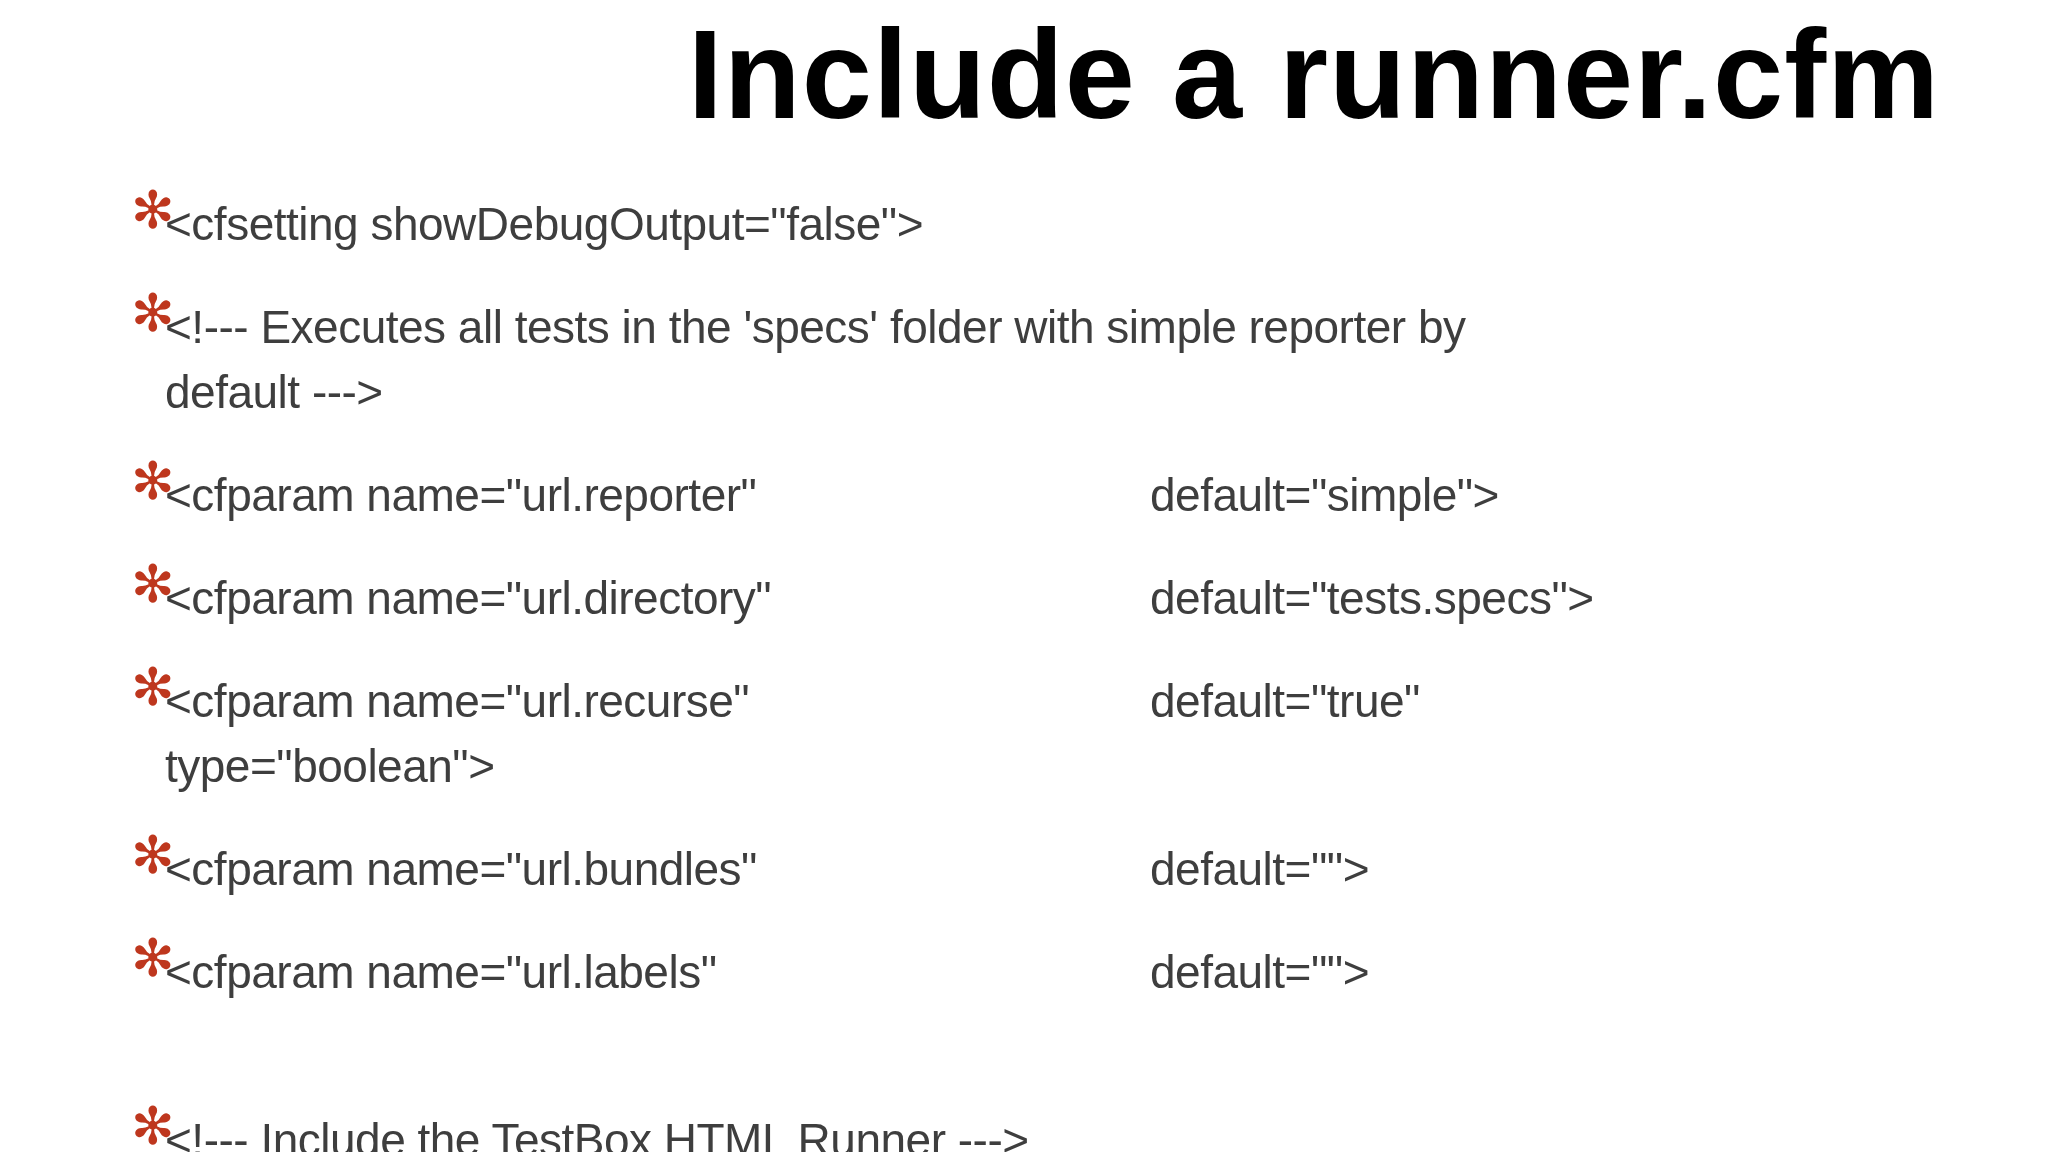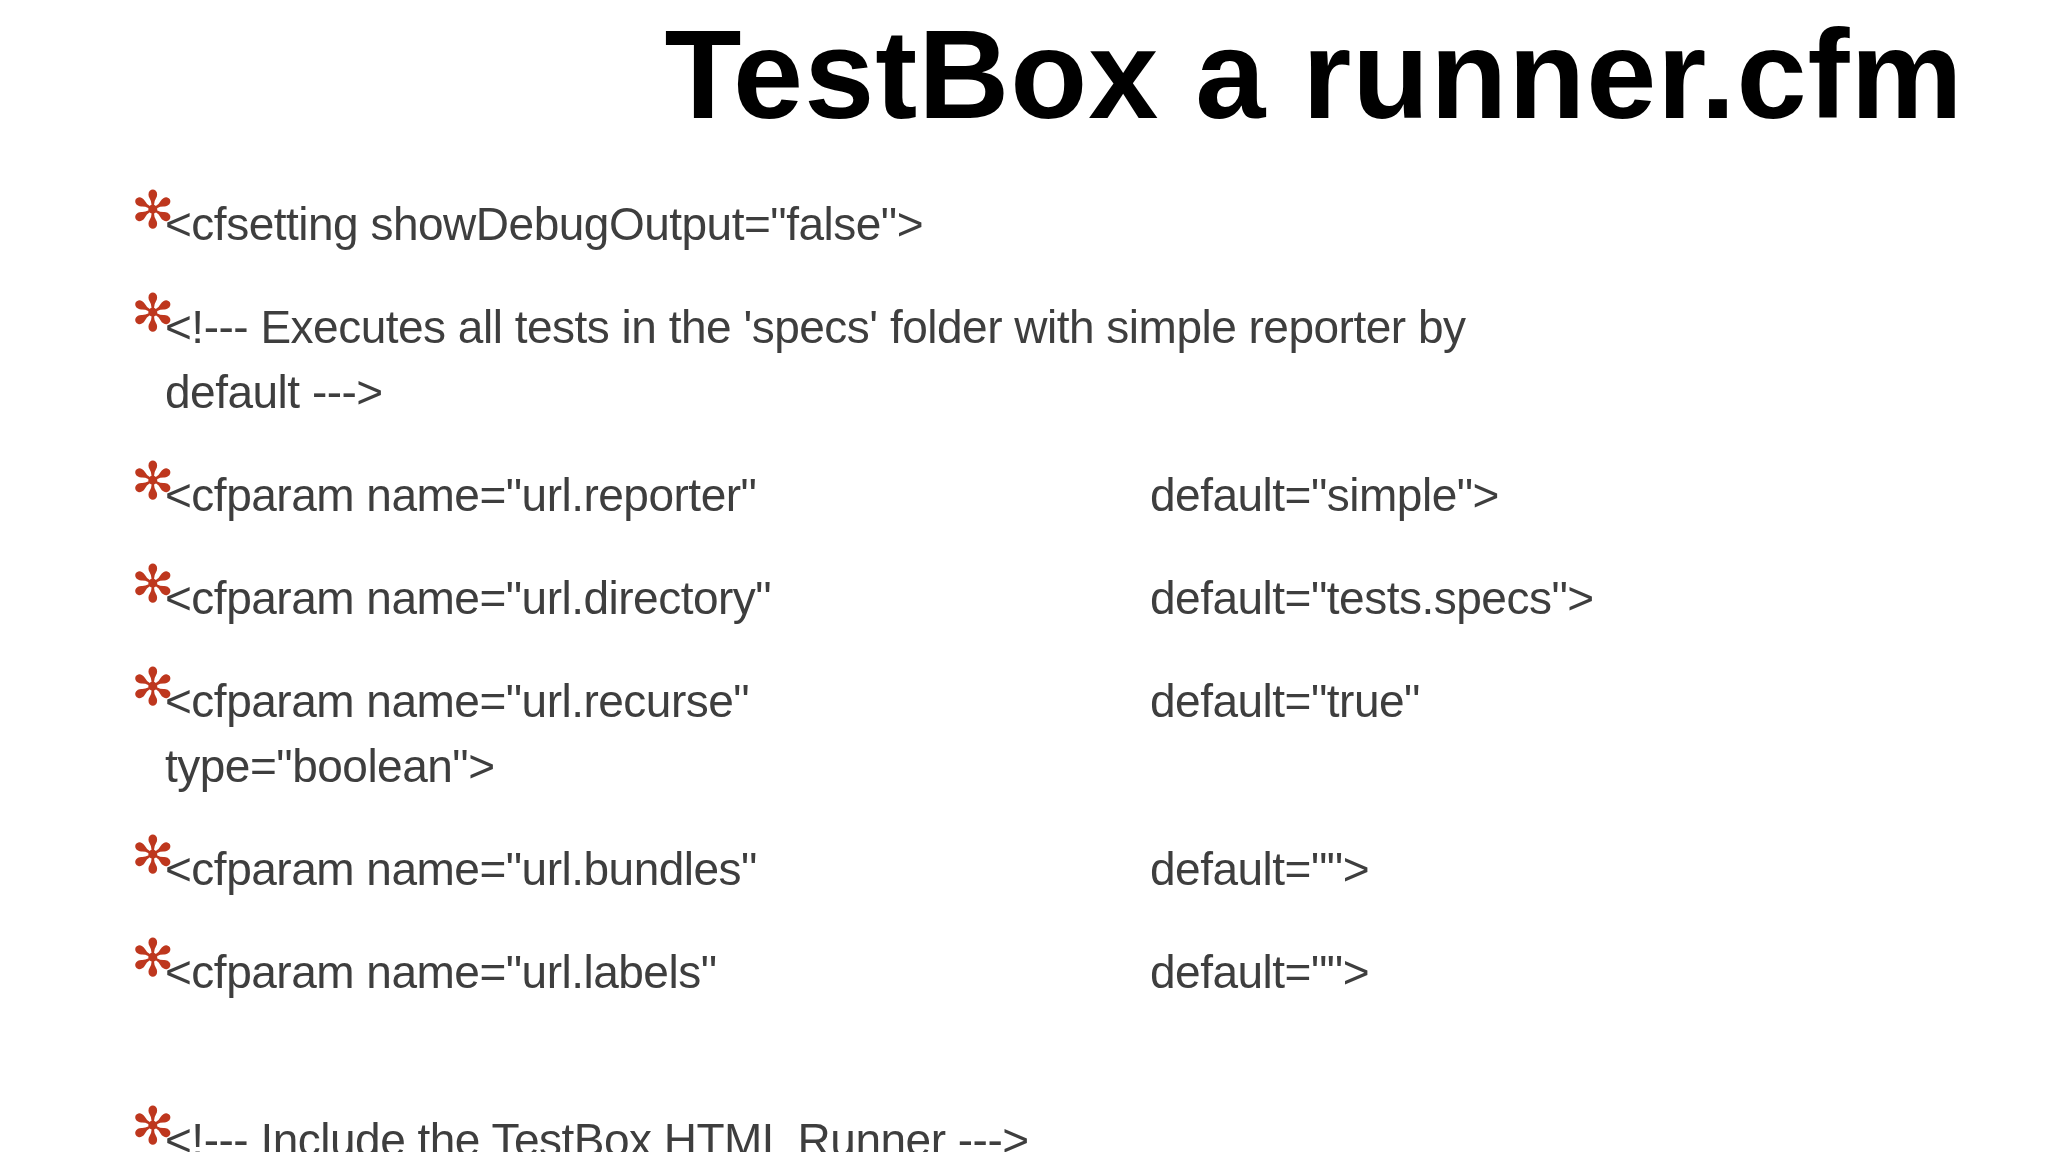--- a/index.html
+++ b/index.html
@@ -64,21 +64,21 @@
     white-space: pre;
     vertical-align: top;
   }
   .wrapline { white-space: pre; }
 </style>
 </head>
 <body>
 
 <div class="slide">
 
-  <h1 class="title">TestBox a runner.cfm</h1>
+  <h1 class="title">Include a runner.cfm</h1>
 
   <div class="bullets">
 
     <div class="bullet">
       <span class="star">✻</span>
       <span class="code">&lt;cfsetting showDebugOutput="false"&gt;</span>
     </div>
 
     <div class="bullet">
       <span class="star">✻</span>

